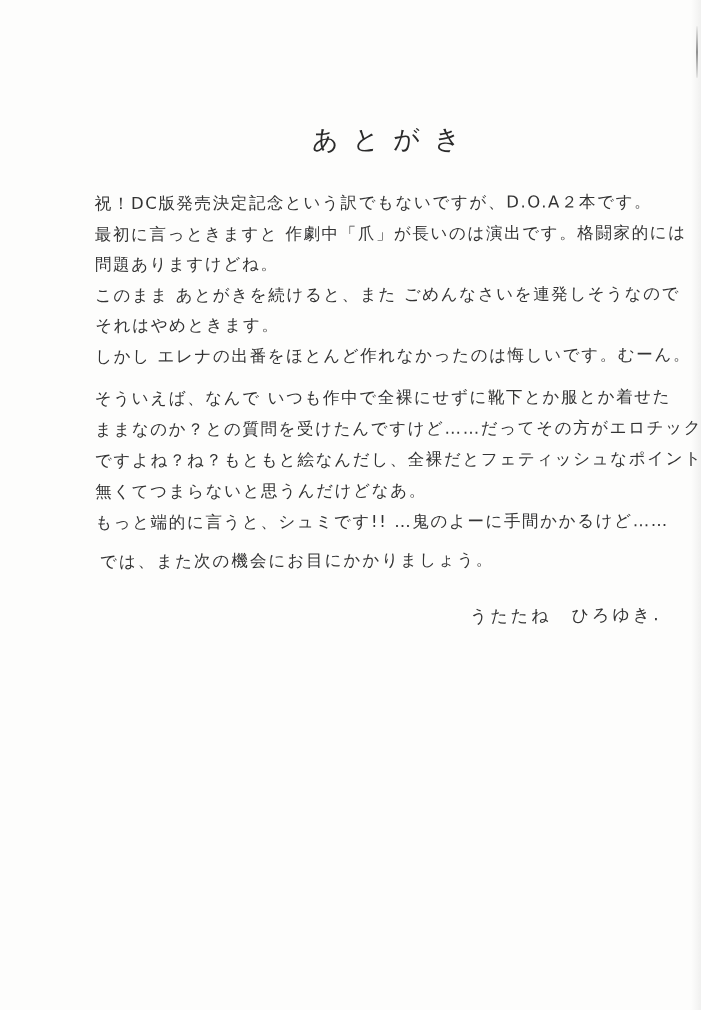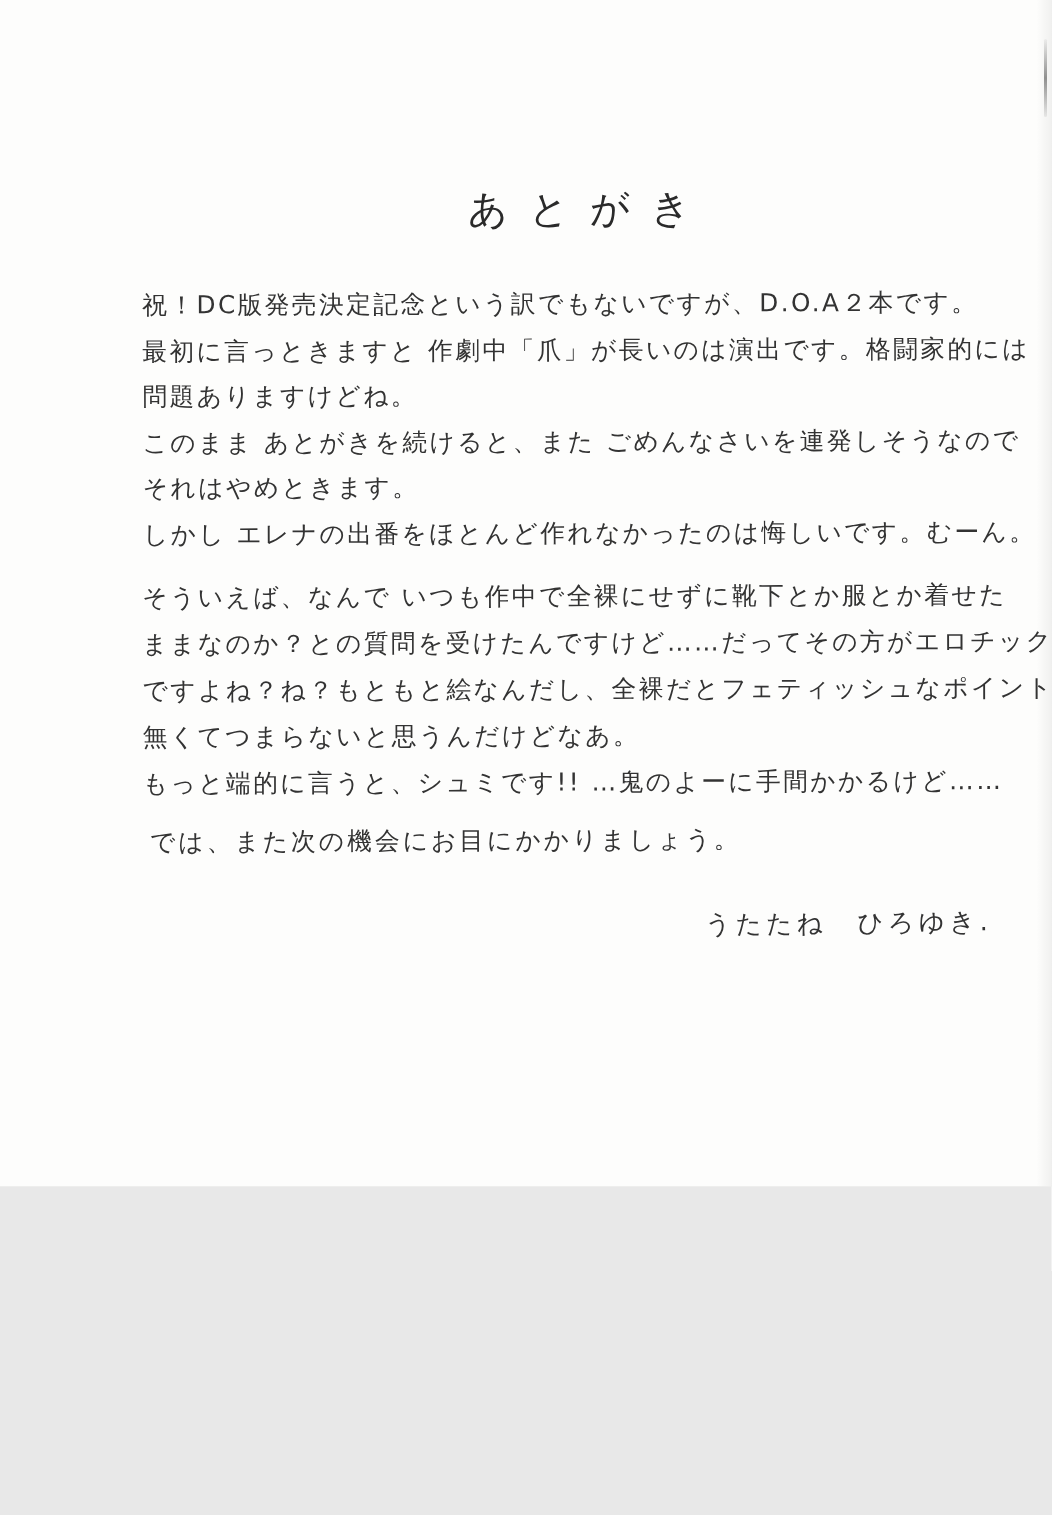--- a/index.html
+++ b/index.html
@@ -3,21 +3,21 @@
 <meta charset="utf-8">
 <style>
   html, body {
     margin: 0;
     padding: 0;
     background: #e8e8e8;
   }
   .page {
     position: relative;
     width: 701px;
-    height: 791px;
+    height: 1010px;
     background: #fdfdfc;
     overflow: hidden;
     font-family: "DejaVu Sans", sans-serif;
     color: #2e2e2e;
   }
   
   .scan-edge-right {
     position: absolute;
     top: 0;
     right: 0;

